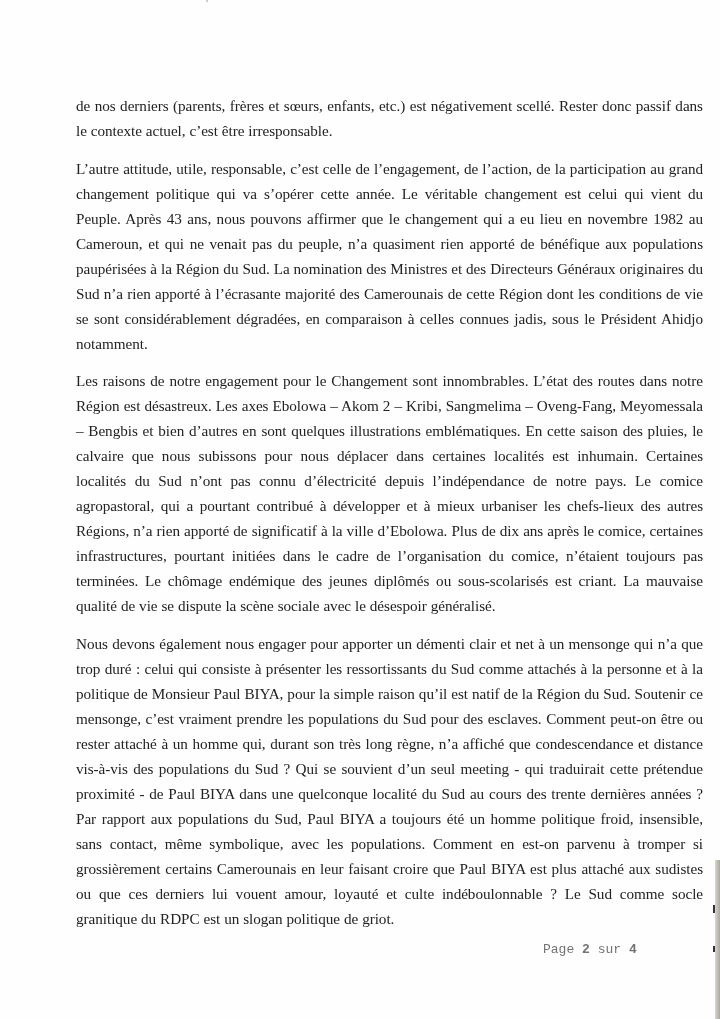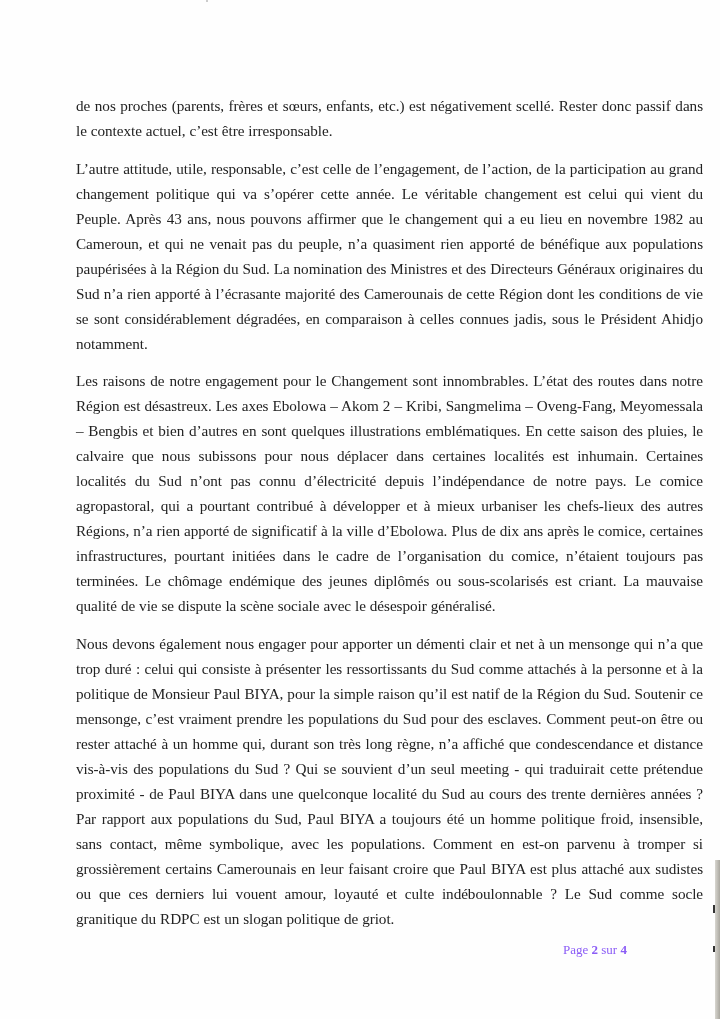--- a/index.html
+++ b/index.html
@@ -47,44 +47,44 @@
     .para {
       font-size: 15.2px;
       line-height: 25px;
       text-align: justify;
       margin: 0 0 12.5px 0;
       letter-spacing: -0.05px;
       word-spacing: 0.2px;
     }
     .footer {
       position: absolute;
-      left: 563px;
+      left: 543px;
       top: 942px;
-      font-family: Liberation Serif, serif;
+      font-family: Liberation Mono, monospace;
       font-size: 13px;
-      color: #8b5cf6;
+      color: #737373;
     }
     .footer b {
       font-weight: bold;
     }
     .speck {
       position: absolute;
       width: 2px;
       height: 2px;
       background: #bbb;
       border-radius: 50%;
     }
   </style>
 </head>
 <body>
 
 <div class="page">
 
   <div class="content">
-    <p class="para">de nos proches (parents, frères et sœurs, enfants, etc.) est négativement scellé. Rester donc passif dans le contexte actuel, c’est être irresponsable.</p>
+    <p class="para">de nos derniers (parents, frères et sœurs, enfants, etc.) est négativement scellé. Rester donc passif dans le contexte actuel, c’est être irresponsable.</p>
     <p class="para">L’autre attitude, utile, responsable, c’est celle de l’engagement, de l’action, de la participation au grand changement politique qui va s’opérer cette année. Le véritable changement est celui qui vient du Peuple. Après 43 ans, nous pouvons affirmer que le changement qui a eu lieu en novembre 1982 au Cameroun, et qui ne venait pas du peuple, n’a quasiment rien apporté de bénéfique aux populations paupérisées à la Région du Sud. La nomination des Ministres et des Directeurs Généraux originaires du Sud n’a rien apporté à l’écrasante majorité des Camerounais de cette Région dont les conditions de vie se sont considérablement dégradées, en comparaison à celles connues jadis, sous le Président Ahidjo notamment.</p>
     <p class="para">Les raisons de notre engagement pour le Changement sont innombrables. L’état des routes dans notre Région est désastreux. Les axes Ebolowa – Akom 2 – Kribi, Sangmelima – Oveng-Fang, Meyomessala – Bengbis et bien d’autres en sont quelques illustrations emblématiques. En cette saison des pluies, le calvaire que nous subissons pour nous déplacer dans certaines localités est inhumain. Certaines localités du Sud n’ont pas connu d’électricité depuis l’indépendance de notre pays. Le comice agropastoral, qui a pourtant contribué à développer et à mieux urbaniser les chefs-lieux des autres Régions, n’a rien apporté de significatif à la ville d’Ebolowa. Plus de dix ans après le comice, certaines infrastructures, pourtant initiées dans le cadre de l’organisation du comice, n’étaient toujours pas terminées. Le chômage endémique des jeunes diplômés ou sous-scolarisés est criant. La mauvaise qualité de vie se dispute la scène sociale avec le désespoir généralisé.</p>
     <p class="para">Nous devons également nous engager pour apporter un démenti clair et net à un mensonge qui n’a que trop duré : celui qui consiste à présenter les ressortissants du Sud comme attachés à la personne et à la politique de Monsieur Paul BIYA, pour la simple raison qu’il est natif de la Région du Sud. Soutenir ce mensonge, c’est vraiment prendre les populations du Sud pour des esclaves. Comment peut-on être ou rester attaché à un homme qui, durant son très long règne, n’a affiché que condescendance et distance vis-à-vis des populations du Sud ? Qui se souvient d’un seul meeting - qui traduirait cette prétendue proximité - de Paul BIYA dans une quelconque localité du Sud au cours des trente dernières années ? Par rapport aux populations du Sud, Paul BIYA a toujours été un homme politique froid, insensible, sans contact, même symbolique, avec les populations. Comment en est-on parvenu à tromper si grossièrement certains Camerounais en leur faisant croire que Paul BIYA est plus attaché aux sudistes ou que ces derniers lui vouent amour, loyauté et culte indéboulonnable ? Le Sud comme socle granitique du RDPC est un slogan politique de griot.</p>
   </div>
 
   <div class="footer">
     <span>Page</span> 
     <b>2</b> 
     <span>sur</span> 
     <b>4</b>

